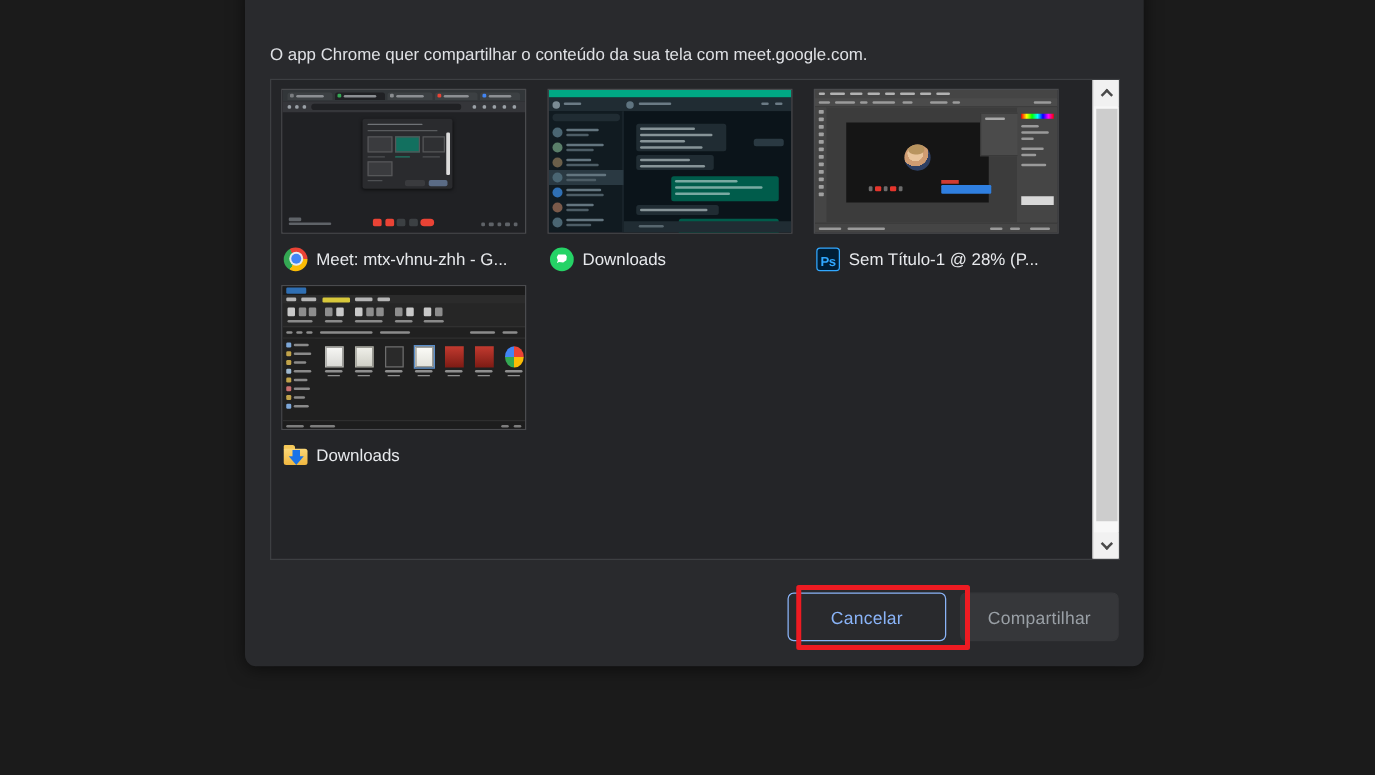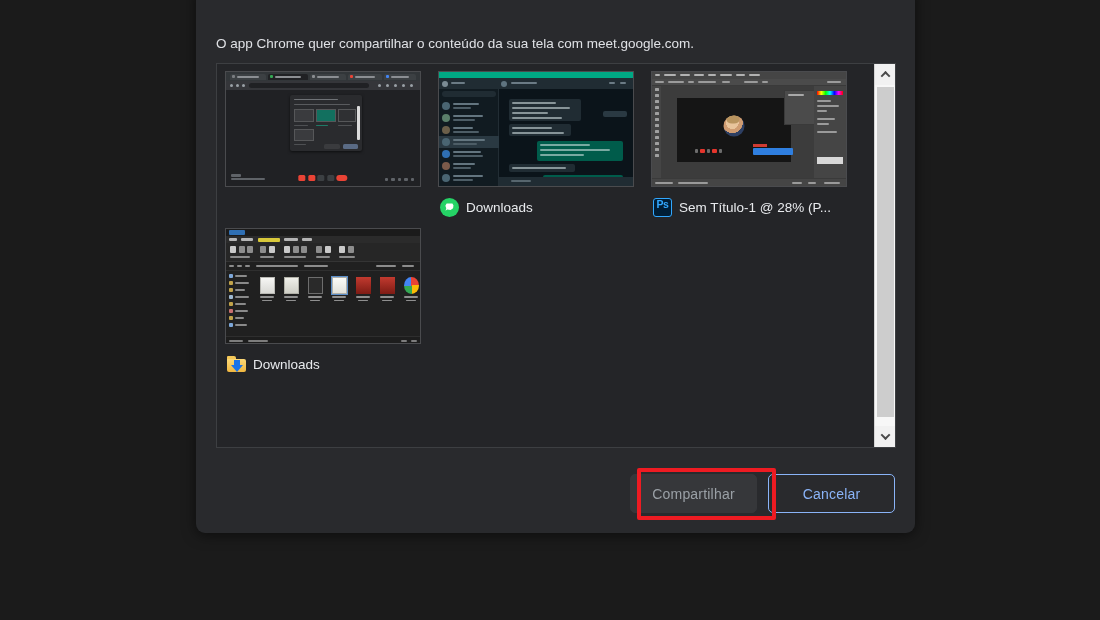--- a/index.html
+++ b/index.html
@@ -135,21 +135,21 @@
   .wa::after {
     content:""; position:absolute; left:50%; top:52%;
     width:9px; height:8.5px; margin:-4.5px 0 0 -4.5px;
     background:#fff;
     clip-path: polygon(18% 8%,82% 8%,94% 28%,90% 62%,62% 84%,24% 78%,6% 92%,14% 62%,4% 34%);
   }
 
   
   .ps {
     background:#001e36; border:1.6px solid #31a8ff; border-radius:3px;
-    display:flex; align-items:flex-start; justify-content:center;
+    display:flex; align-items:flex-end; justify-content:center;
   }
   .ps span { color:#31a8ff; font-size:10.5px; font-weight:bold; line-height:1;
              font-family:"Liberation Sans", sans-serif; letter-spacing:-.3px; }
 
   
   .dl { overflow: visible; }
   .dl .fold-b { position:absolute; left:0; top:4px; width:19px; height:13px;
                 background: linear-gradient(#fcd877,#f0b740); border-radius:1px 2px 2px 2px; }
   .dl .fold-t { position:absolute; left:0; top:1px; width:9px; height:4px;
                 background:#f5c858; border-radius:1px 2px 0 0; }
@@ -409,20 +409,24 @@
                   <div class="footr">
                       <s></s>
                       <s></s>
                       <s></s>
                       <s></s>
                       <s></s>
                     </div>
                 </div>
               </div>
             </div>
+            <div class="cap">
+              <span class="ico chrome"></span>
+              <span class="cap-text">Meet: mtx-vhnu-zhh - G...</span>
+            </div>
           </div>
 
           <div class="cell">
             <div class="thumb-wrap">
               <div class="tw wapp">
                 <div class="topg"></div>
                 <div class="hdr">
                   <span class="av"></span>
                   <u style="left:12px;top:4px;width:14px"></u>
                   <span class="av2"></span>
@@ -738,20 +742,20 @@
         <div class="sb-btn sb-up">
             <i></i>
           </div>
         <div class="sb-btn sb-dn">
             <i></i>
           </div>
       </div>
     </div>
 
     <div class="btnrow">
+      <div class="btn btn-cancel">Cancelar</div>
       <div class="btn btn-share">Compartilhar</div>
-      <div class="btn btn-cancel">Cancelar</div>
     </div>
 
     <div class="redbox"></div>
 
   </div>
 </div>
 
 </body></html>

